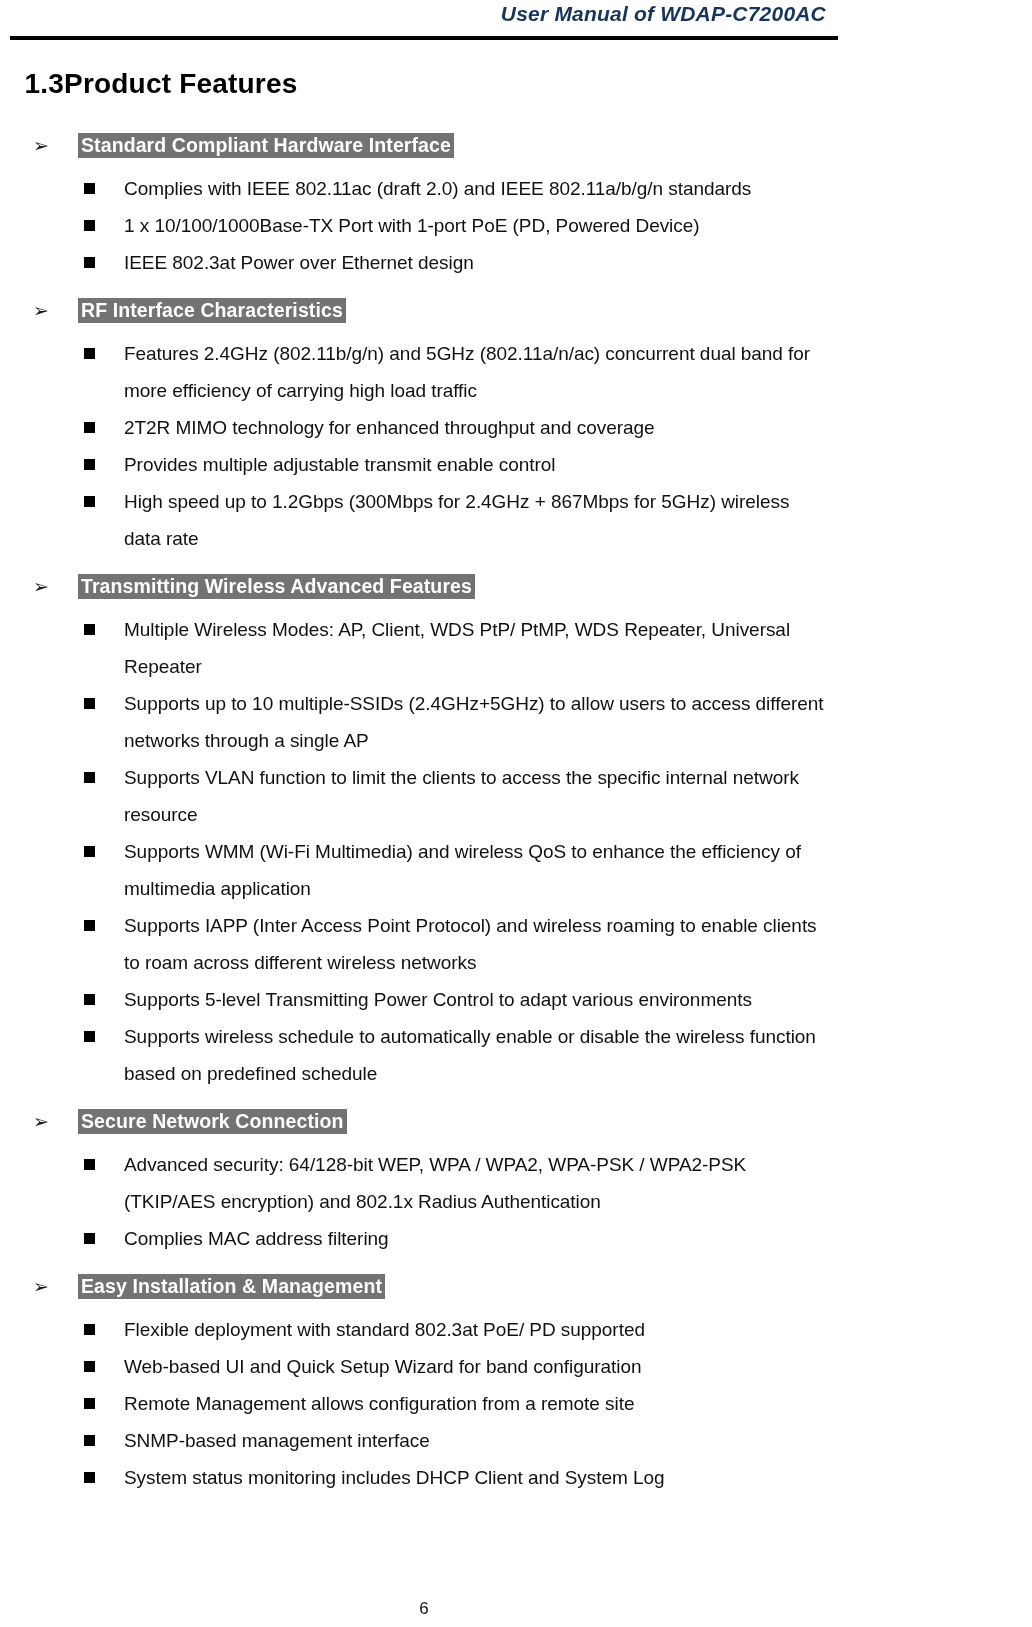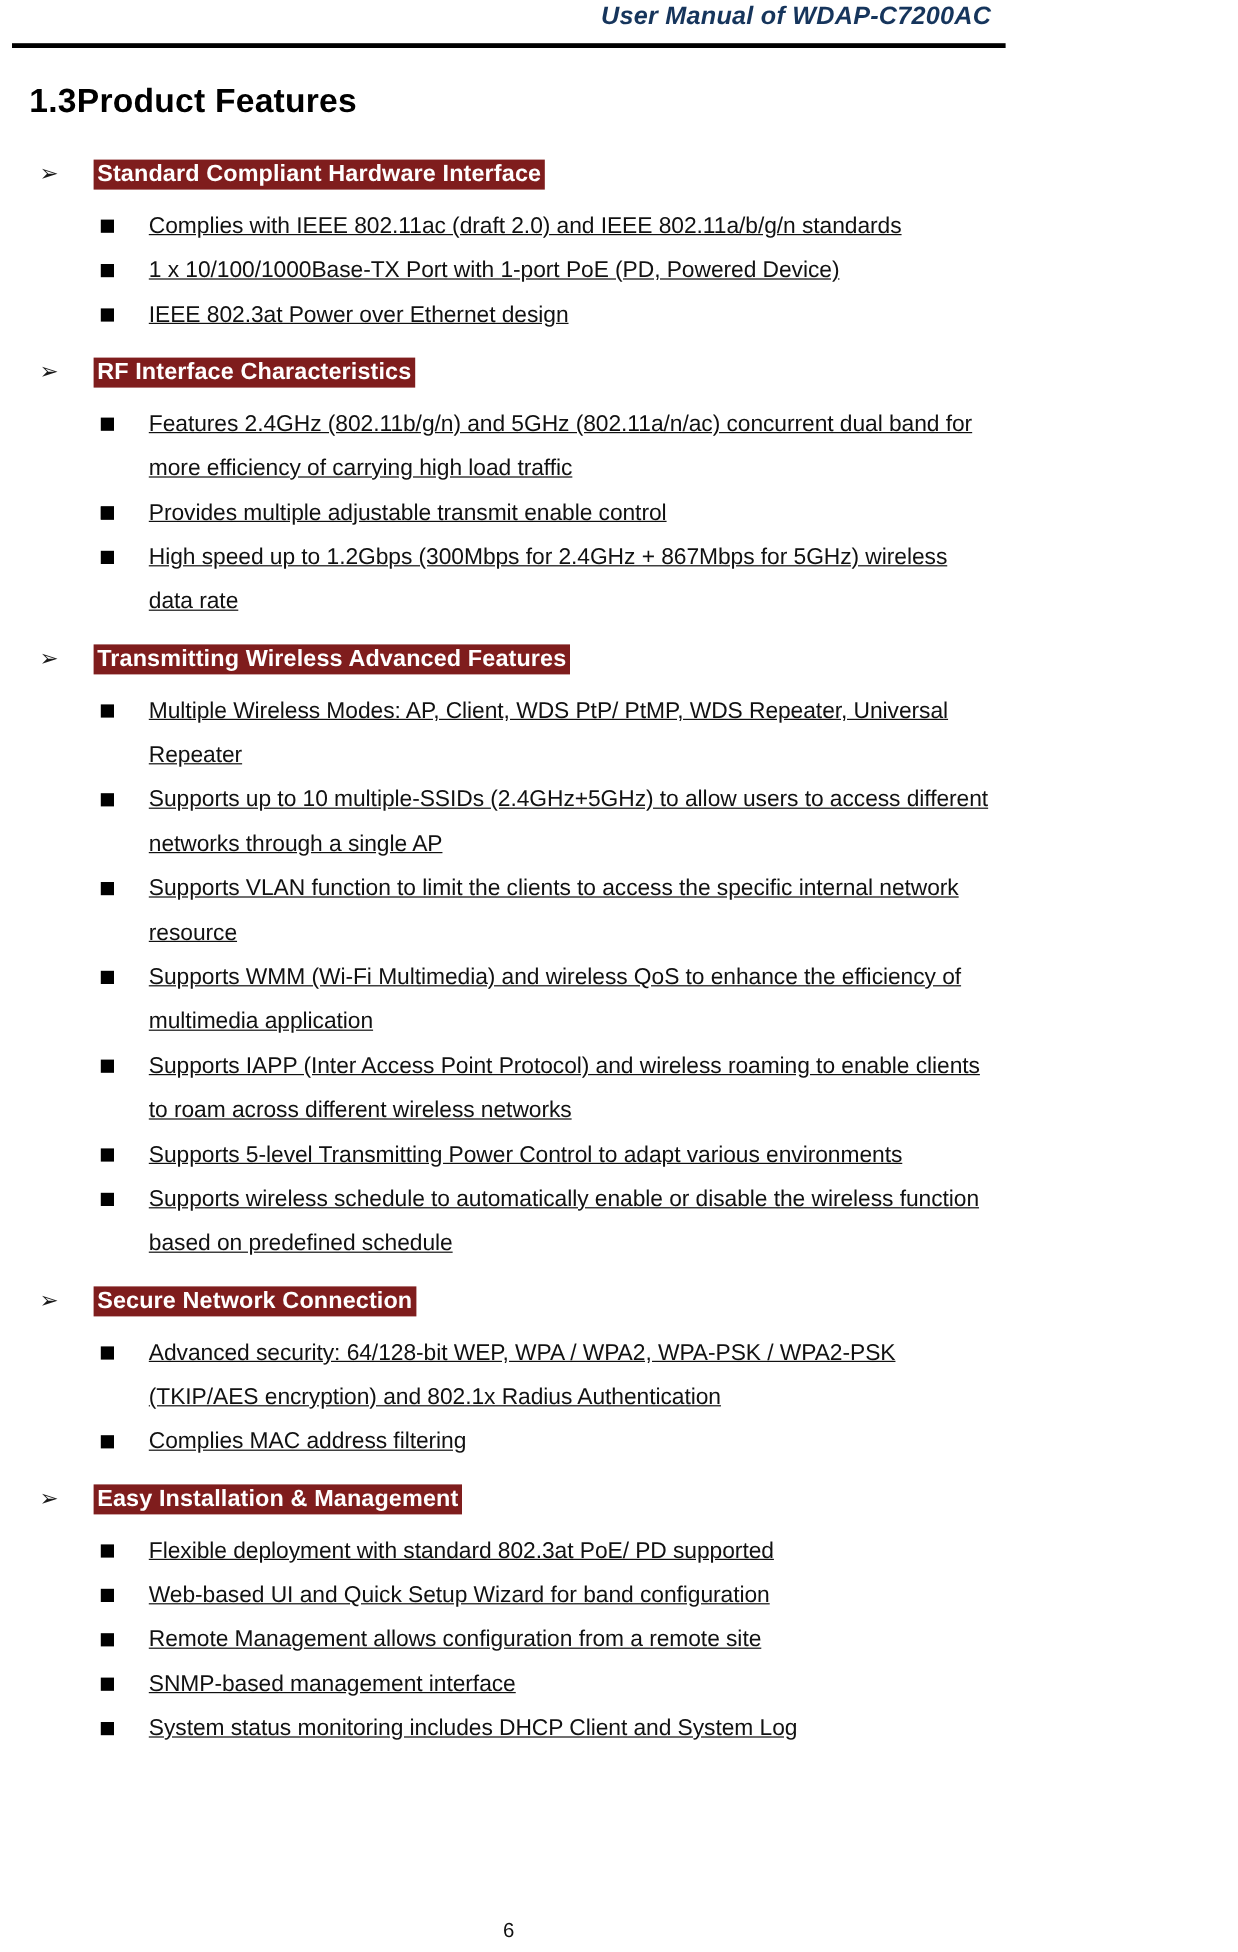--- a/index.html
+++ b/index.html
@@ -88,21 +88,21 @@
   .arrow-bullet {
     position: absolute;
     left: 33px;
     top: 3px;
     font-size: 19px;
     line-height: 22px;
     color: #1a1a1a;
   }
   .group-title {
     display: inline;
-    background: #7f1d1d;
+    background: #737373;
     color: #ffffff;
     font-size: 19.5px;
     font-weight: bold;
     line-height: 27px;
     padding: 1px 3px 2px 3px;
     letter-spacing: 0.1px;
     box-decoration-break: clone;
     -webkit-box-decoration-break: clone;
   }
 
@@ -113,21 +113,20 @@
     list-style: none;
   }
   .item {
     position: relative;
     padding-left: 124px;
     padding-right: 24px;
     font-size: 19px;
     line-height: 37px;
     color: #111111;
     letter-spacing: -0.05px;
-    text-decoration: underline;
   }
   .square-bullet {
     position: absolute;
     left: 84px;
     top: 13px;
     width: 11px;
     height: 11px;
     background: #000000;
   }
 
@@ -164,21 +163,21 @@
         <ul class="items">
           <li class="item"><span class="square-bullet"></span><span>Complies with IEEE 802.11ac (draft 2.0) and IEEE 802.11a/b/g/n standards</span></li>
           <li class="item"><span class="square-bullet"></span><span>1 x 10/100/1000Base-TX Port with 1-port PoE (PD, Powered Device)</span></li>
           <li class="item"><span class="square-bullet"></span><span>IEEE 802.3at Power over Ethernet design</span></li>
         </ul>
       </div>
       <div class="group">
         <div class="group-head"><span class="arrow-bullet">➢</span><span class="group-title">RF Interface Characteristics</span></div>
         <ul class="items">
           <li class="item"><span class="square-bullet"></span><span>Features 2.4GHz (802.11b/g/n) and 5GHz (802.11a/n/ac) concurrent dual band for more efficiency of carrying high load traffic</span></li>
-          <li class="item"><span class="square-bullet"></span></li>
+          <li class="item"><span class="square-bullet"></span><span>2T2R MIMO technology for enhanced throughput and coverage</span></li>
           <li class="item"><span class="square-bullet"></span><span>Provides multiple adjustable transmit enable control</span></li>
           <li class="item"><span class="square-bullet"></span><span>High speed up to 1.2Gbps (300Mbps for 2.4GHz + 867Mbps for 5GHz) wireless data rate</span></li>
         </ul>
       </div>
       <div class="group">
         <div class="group-head"><span class="arrow-bullet">➢</span><span class="group-title">Transmitting Wireless Advanced Features</span></div>
         <ul class="items">
           <li class="item"><span class="square-bullet"></span><span>Multiple Wireless Modes: AP, Client, WDS PtP/ PtMP, WDS Repeater, Universal Repeater</span></li>
           <li class="item"><span class="square-bullet"></span><span>Supports up to 10 multiple-SSIDs (2.4GHz+5GHz) to allow users to access different networks through a single AP</span></li>
           <li class="item"><span class="square-bullet"></span><span>Supports VLAN function to limit the clients to access the specific internal network resource</span></li>

